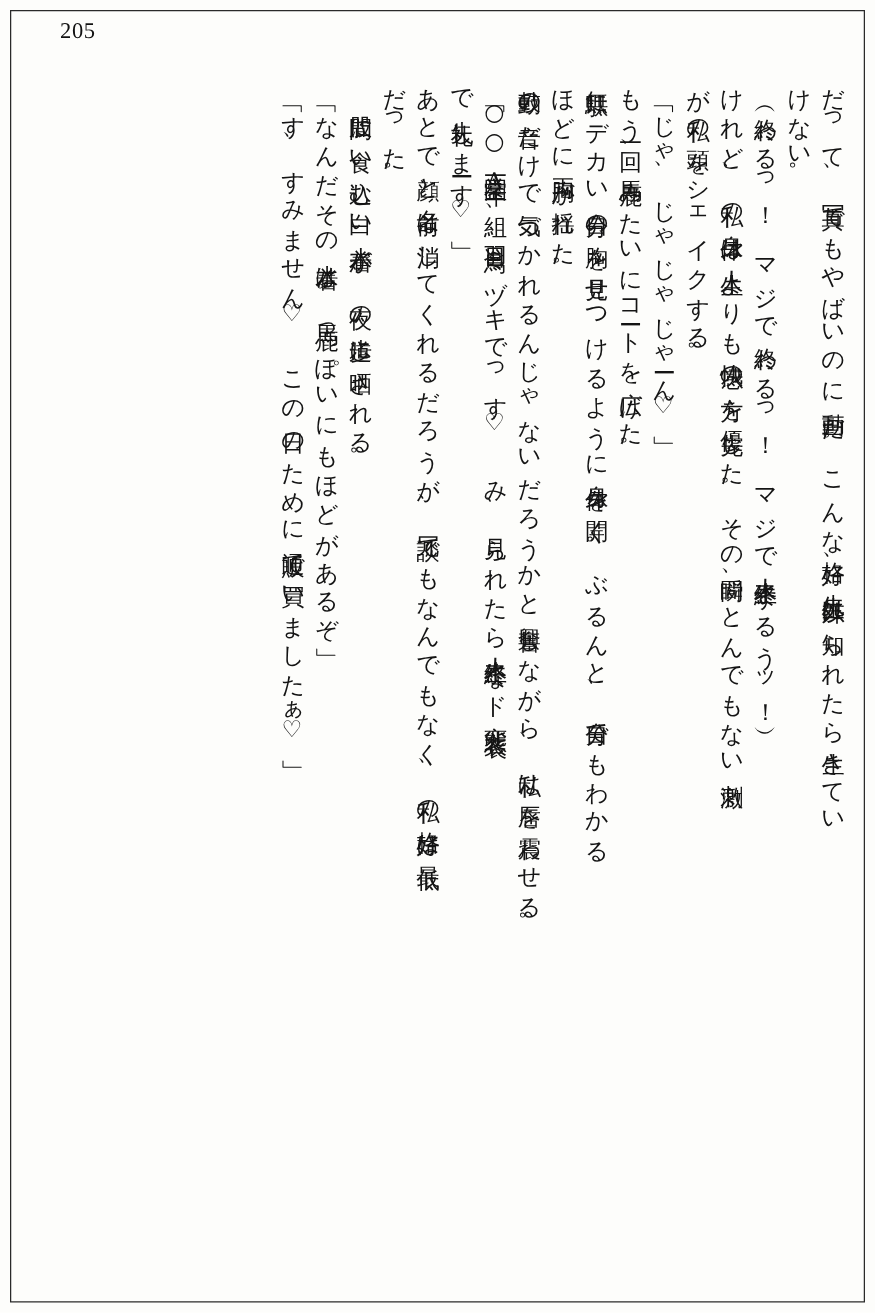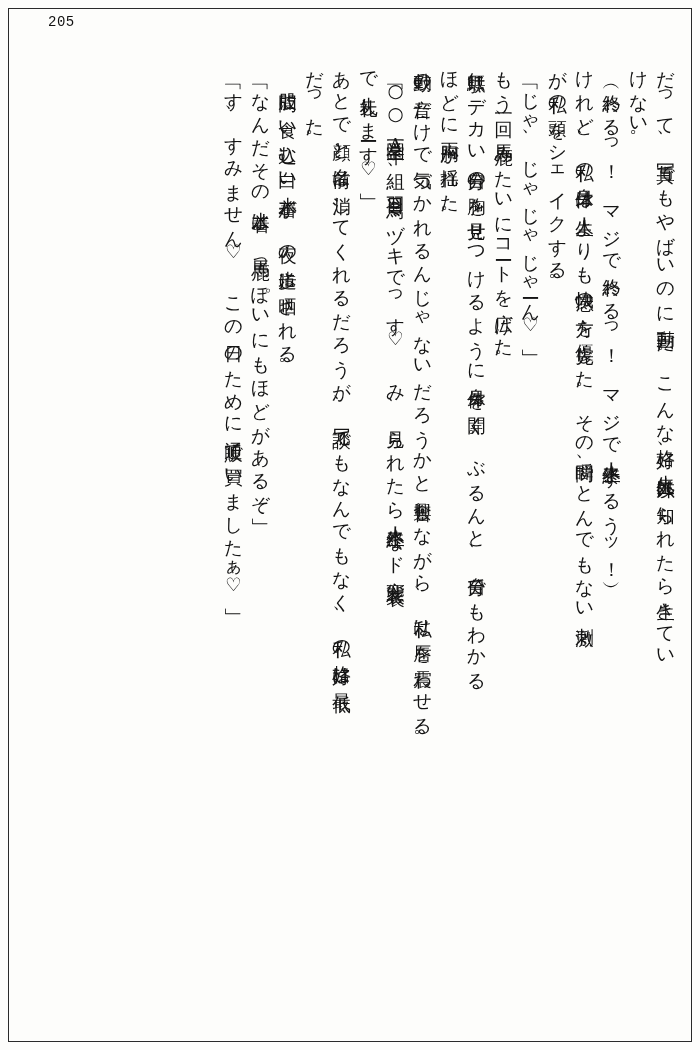--- a/index.html
+++ b/index.html
@@ -27,24 +27,24 @@
     top: 8px;
     right: 8px;
     bottom: 8px;
     border: 1px solid #2a2a2a;
     pointer-events: none;
   }
   .folio {
     position: absolute;
     top: 14px;
     left: 48px;
-    font-size: 14px;
+    font-size: 18px;
     letter-spacing: 0.5px;
     color: #111;
-    font-family: Liberation Mono, monospace;
+    font-family: Liberation Serif, serif;
   }
   .text-area {
     position: absolute;
     top: 58px;
     left: 20px;
     right: 26px;
     bottom: 24px;
     display: flex;
     flex-direction: row-reverse;
     justify-content: flex-start;

